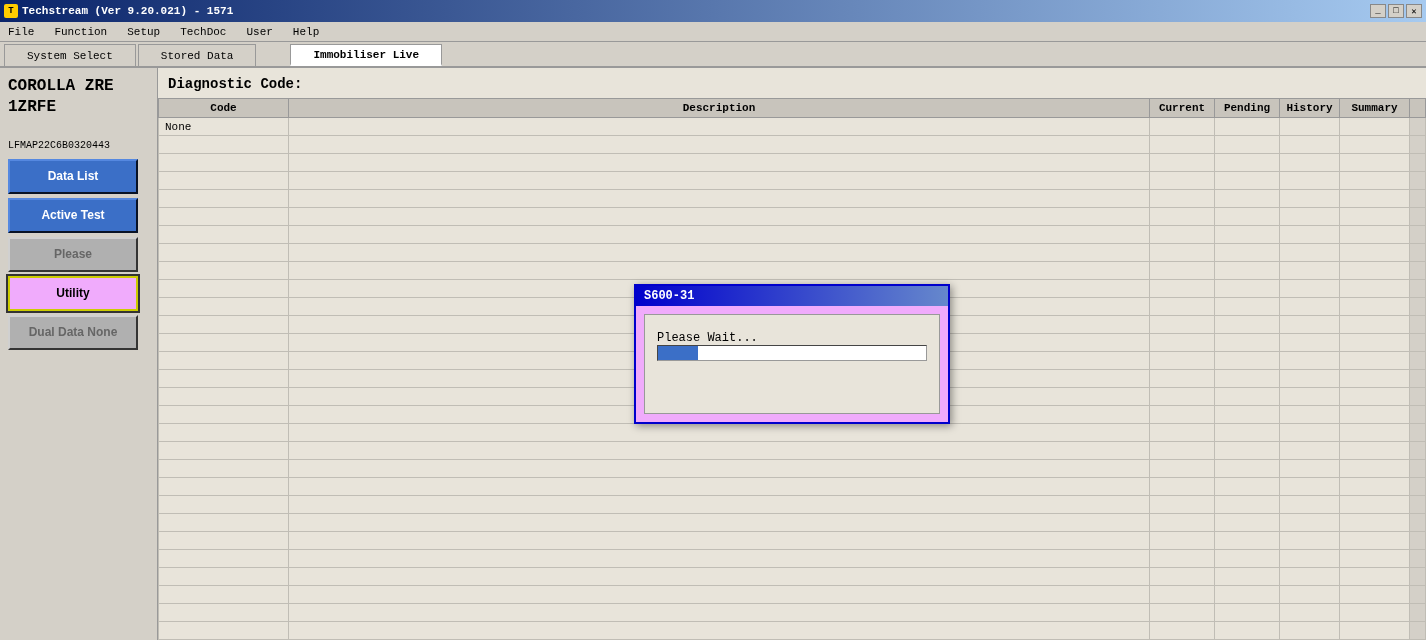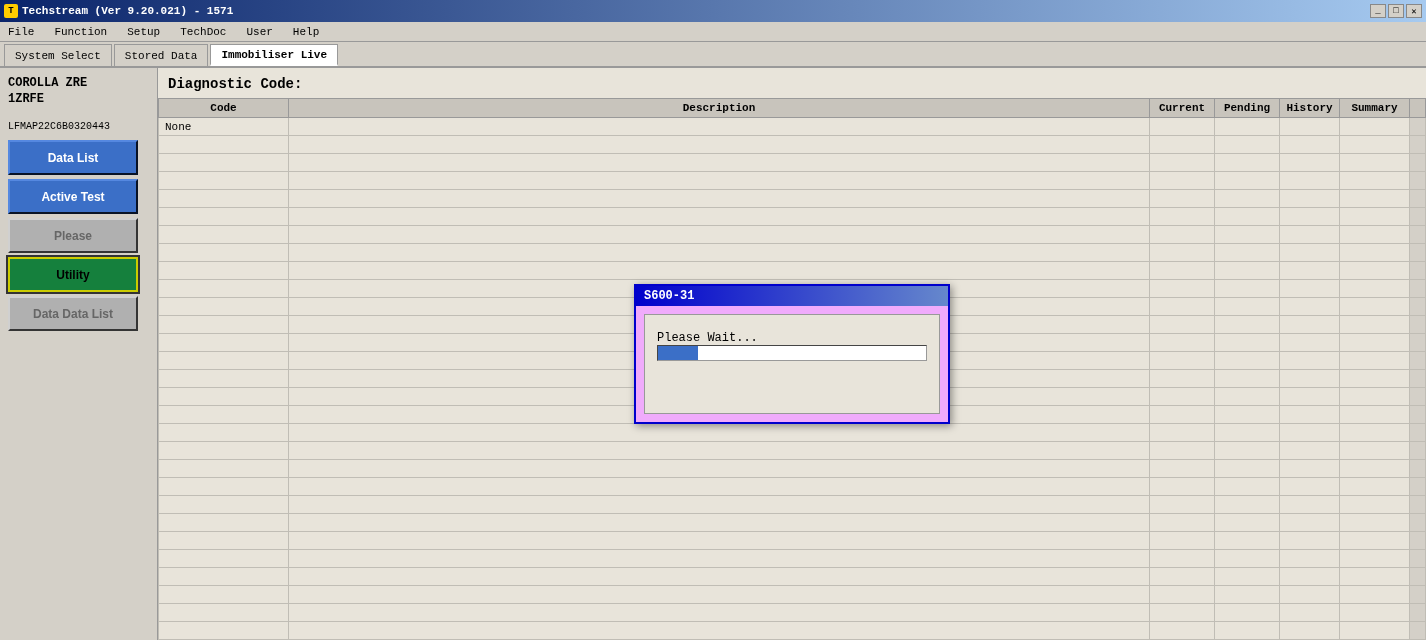--- a/index.html
+++ b/index.html
@@ -79,37 +79,38 @@
     #tab-bar {
       background: #d4d0c8;
       height: 26px;
       display: flex;
       align-items: flex-end;
       padding: 0 4px;
       border-bottom: 2px solid #999;
     }
     .tab {
       height: 22px;
-      padding: 0 10px;
+      padding: 0 22px;
       font-size: 11px;
       display: flex;
       align-items: center;
       cursor: pointer;
       border: 1px solid #999;
       border-bottom: none;
       background: #d4d0c8;
       margin-right: 2px;
       color: #000;
     }
     .tab.active {
       background: #fff;
       font-weight: bold;
       border-bottom: 2px solid #fff;
       position: relative;
       z-index: 1;
+      margin-left: 32px;
     }
 
     
     #main {
       display: flex;
       height: calc(640px - 22px - 20px - 26px);
     }
 
     
     #sidebar {
@@ -118,25 +119,25 @@
       border-right: 1px solid #999;
       padding: 8px;
       display: flex;
       flex-direction: column;
       gap: 0;
     }
     #car-info {
       margin-bottom: 6px;
     }
     #car-model {
-      font-size: 12px;
+      font-size: 16px;
       font-weight: bold;
       color: #000;
       line-height: 1.3;
-      margin-bottom: 8px;
+      margin-bottom: 16px;
     }
     #car-vin {
       font-size: 10px;
       color: #000;
       margin-bottom: 8px;
     }
     .sidebar-btn {
       width: 130px;
       height: 35px;
       margin-bottom: 4px;
@@ -152,21 +153,21 @@
     .sidebar-btn.blue {
       background: #3b6fc7;
       border-color: #5588e0 #1a3a7a #1a3a7a #5588e0;
     }
     .sidebar-btn.gray {
       background: #b0b0b0;
       color: #666;
       border-color: #d0d0d0 #888 #888 #d0d0d0;
     }
     .sidebar-btn.yellow {
-      background: #15803d;
+      background: #f0abfc;
       color: #000;
       border: 2px solid #cccc00;
       box-shadow: 0 0 0 2px #333;
     }
 
     
     #content {
       flex: 1;
       background: #e8e4da;
       display: flex;
@@ -314,21 +315,21 @@
         <span>COROLLA ZRE</span><br>
         <span>1ZRFE</span>
       </div>
     </div>
     <div id="car-vin">LFMAP22C6B0320443</div>
 
     <button class="sidebar-btn blue">Data List</button>
     <button class="sidebar-btn blue">Active Test</button>
     <button class="sidebar-btn gray">Please</button>
     <button class="sidebar-btn yellow">Utility</button>
-    <button class="sidebar-btn gray">Data Data List</button>
+    <button class="sidebar-btn gray">Dual Data None</button>
   </div>
 
   <div id="content">
     <div id="diagnostic-title">Diagnostic Code:</div>
 
     <div id="table-container">
       <table id="diag-table">
         <colgroup>
           <col class="col-code">
           <col class="col-desc">

